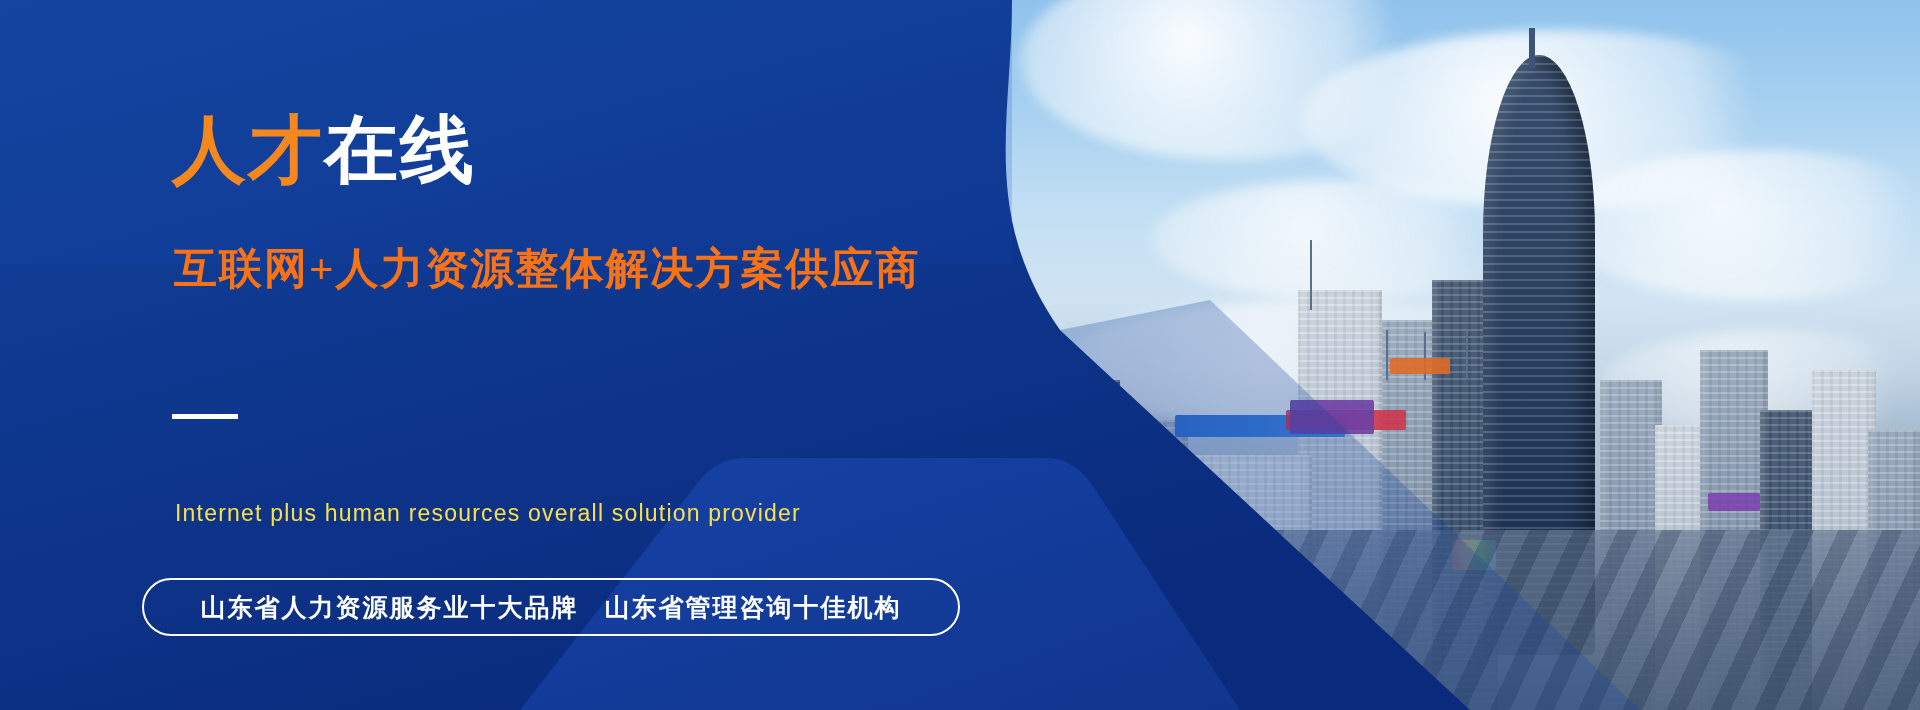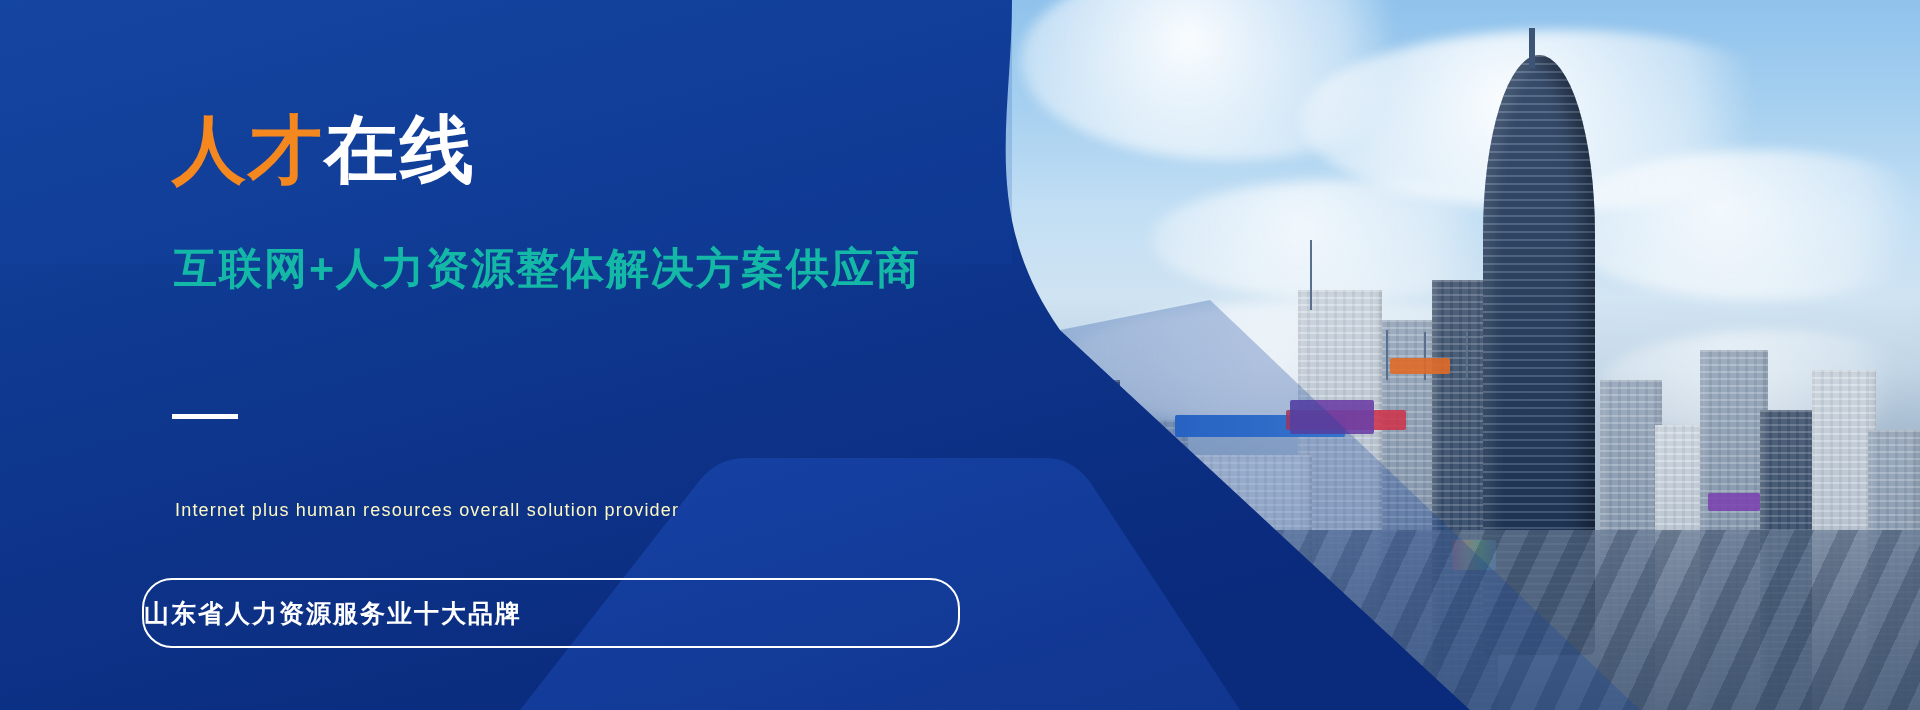--- a/index.html
+++ b/index.html
@@ -92,47 +92,47 @@
     font-size:74px; font-weight:700; letter-spacing:2px;
     line-height:1;
     white-space:nowrap;
     font-family:"DejaVu Sans","Liberation Sans",sans-serif;
   }
   .logo-title .accent { color:#F5871F; }
   .logo-title .plain  { color:#ffffff; }
 
   .sub-cn {
     position:absolute; left:174px; top:240px;
-    font-size:43px; font-weight:700; color:#14b8a6;
+    font-size:43px; font-weight:700; color:#f97316;
     letter-spacing:2px; white-space:nowrap;
-    font-family:Liberation Sans, sans-serif;
+    font-family:Liberation Serif, serif;
   }
 
   .divider {
     position:absolute; left:172px; top:414px;
     width:66px; height:5px; background:#ffffff;
   }
 
   .en-title {
     position:absolute; left:172px; top:452px;
     font-size:33px; color:#ffffff; letter-spacing:4px;
     font-weight:400; white-space:nowrap;
   }
 
   .en-sub {
     position:absolute; left:175px; top:500px;
-    font-size:18px; color:#fef9c3; letter-spacing:1.2px;
+    font-size:23px; color:#fde047; letter-spacing:1.2px;
     font-weight:400; white-space:nowrap;
   }
 
   .pill {
     position:absolute; left:142px; top:578px;
-    width:818px; height:70px;
+    width:818px; height:58px;
     border:2px solid #ffffff; border-radius:30px;
-    display:flex; align-items:center; justify-content:space-between;
+    display:flex; align-items:center; justify-content:center;
     gap:26px;
   }
   .pill span {
     color:#ffffff; font-size:25px; font-weight:700; letter-spacing:2px;
     white-space:nowrap;
     font-family:"DejaVu Sans","Liberation Sans",sans-serif;
   }
 </style>
 </head>
 <body>
@@ -227,16 +227,17 @@
 
     <div class="sub-cn">互联网+人力资源整体解决方案供应商</div>
 
     <div class="divider"></div>
 
 
     <div class="en-sub">Internet plus human resources overall solution provider</div>
 
     <div class="pill">
       <span>山东省人力资源服务业十大品牌</span>
+      <span>山东省管理咨询十佳机构</span>
     </div>
 
   </div>
 </div>
 
 </body></html>

